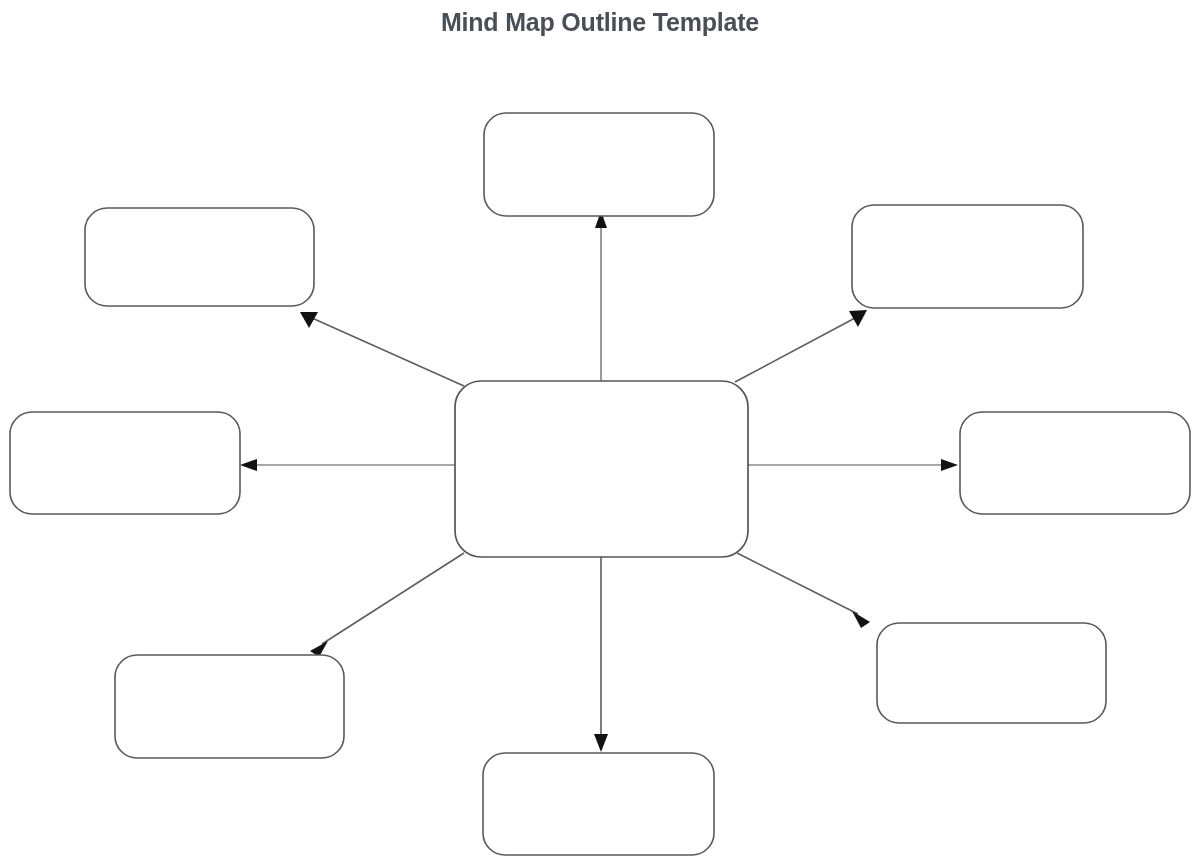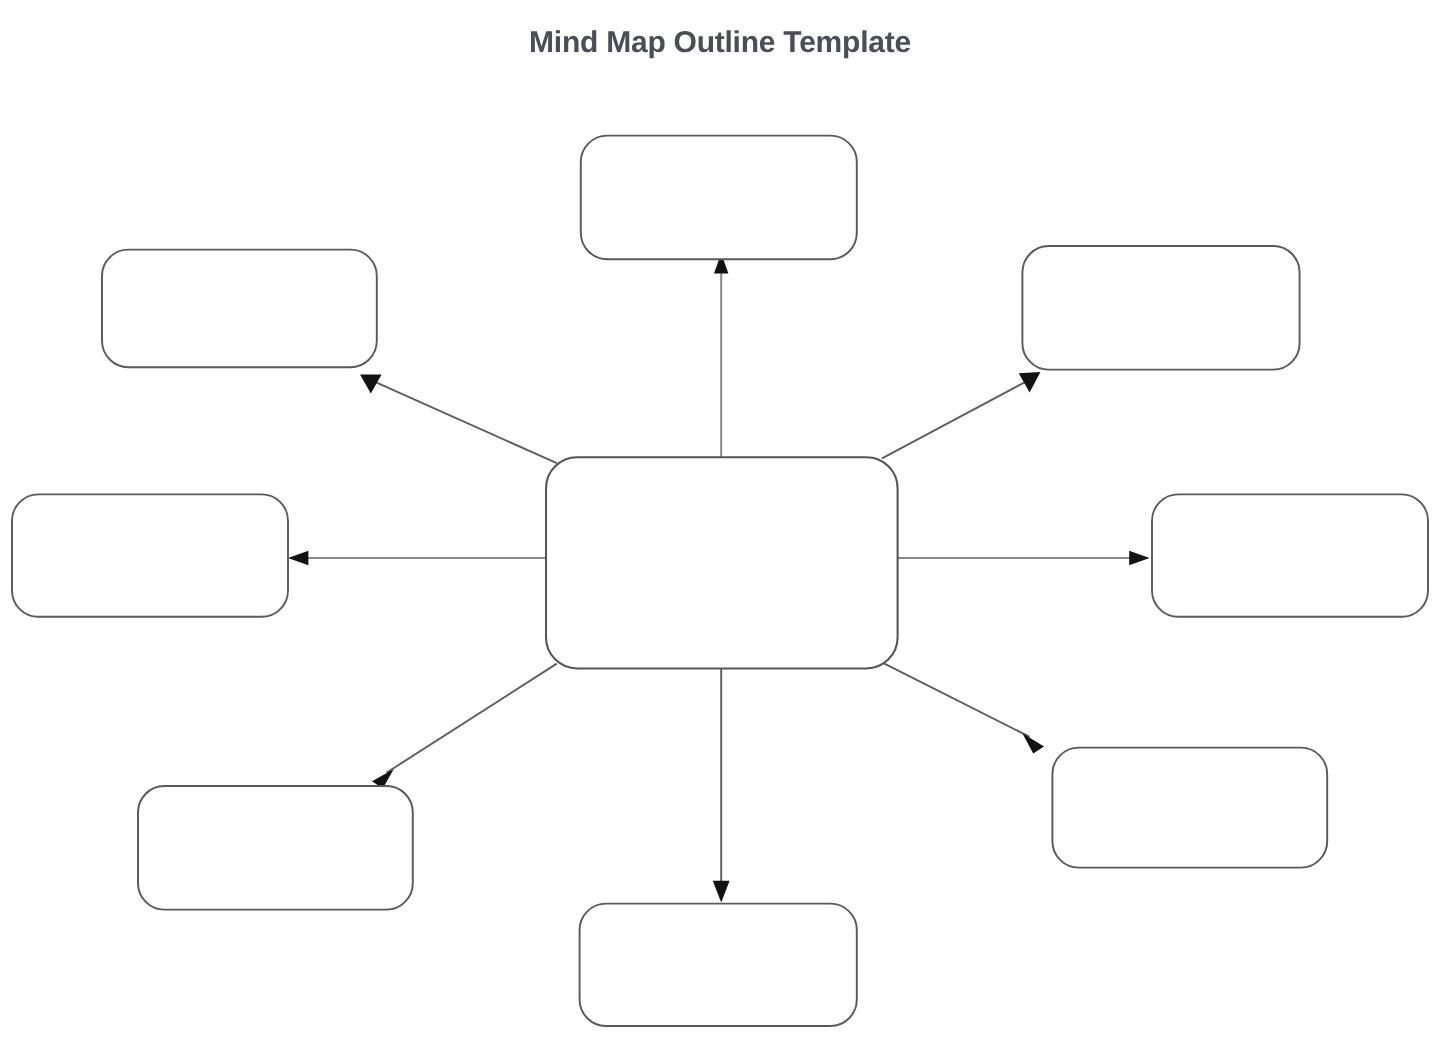--- a/index.html
+++ b/index.html
@@ -17,21 +17,21 @@
   #canvas-root {
     position: absolute;
     left: 0;
     top: 0;
     width: 1200px;
     height: 864px;
   }
   .diagram-title {
     position: absolute;
     left: 0;
-    top: 21px;
+    top: 8px;
     width: 1200px;
     text-align: center;
     font-size: 25px;
     font-weight: bold;
     color: #4a4e57;
     letter-spacing: -0.2px;
     font-family: "Liberation Sans", sans-serif;
   }
   svg.mindmap-svg {
     position: absolute;

